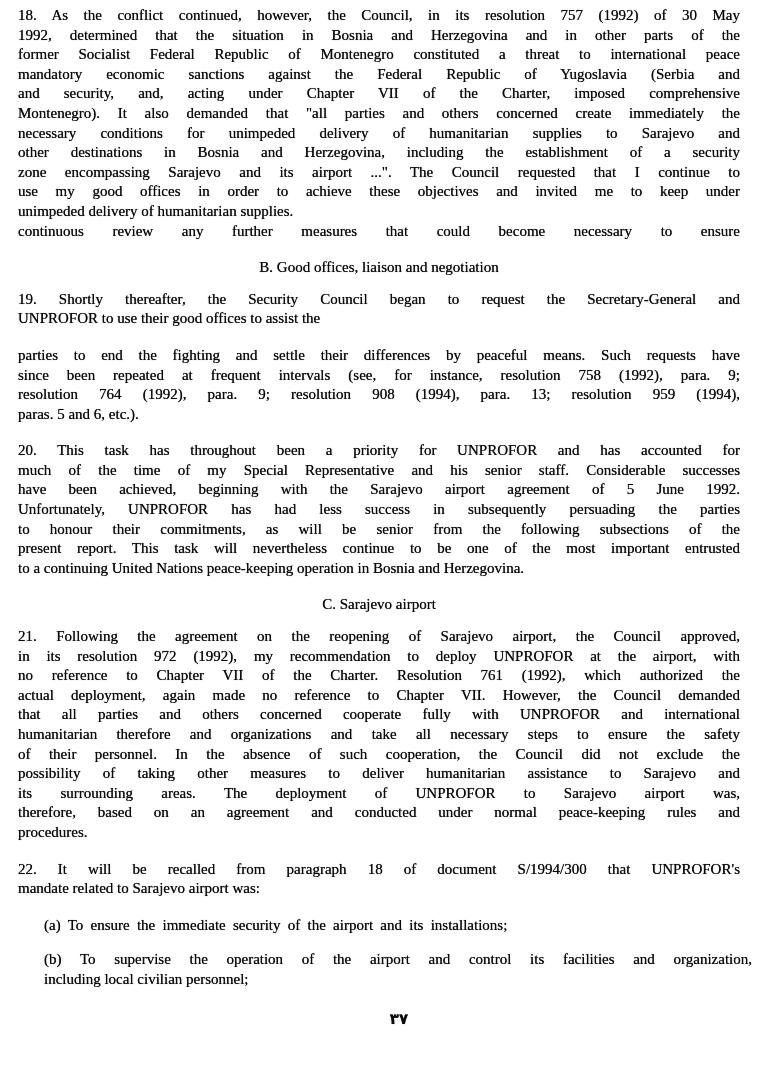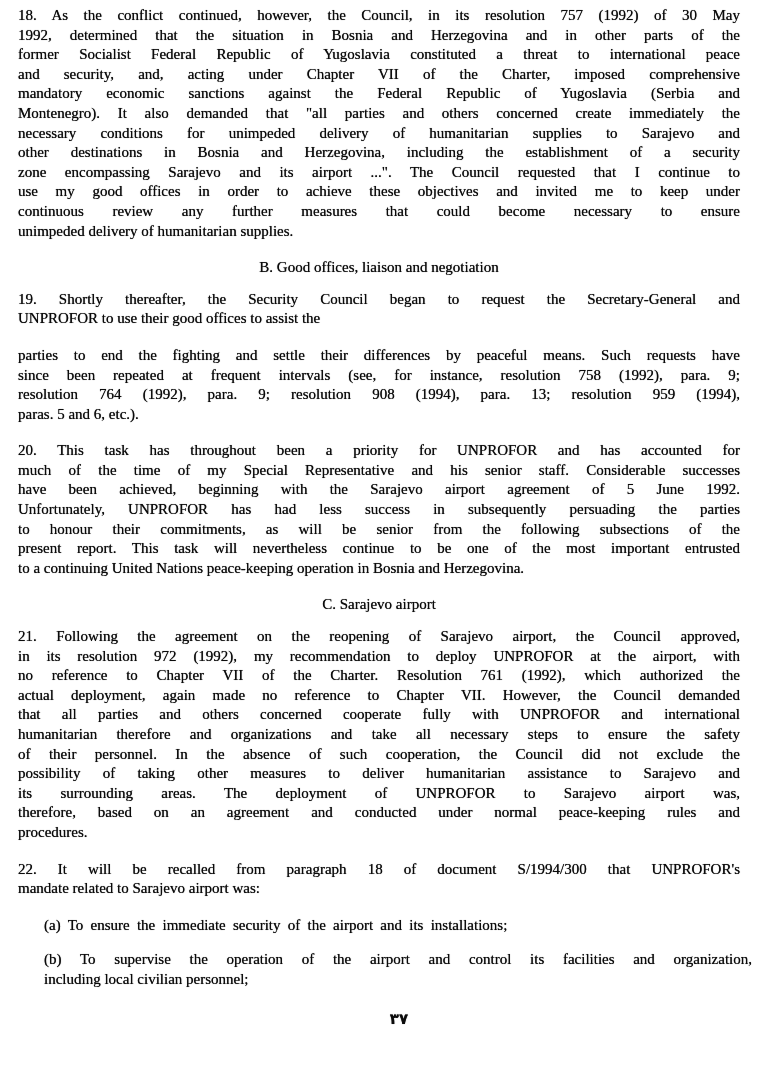--- a/index.html
+++ b/index.html
@@ -53,30 +53,30 @@
   }
 </style>
 </head>
 <body>
 
 <div class="page">
   <div class="body-col">
       <div class="para">
         <div class="line">18. As the conflict continued, however, the Council, in its resolution 757 (1992) of 30 May</div>
         <div class="line">1992, determined that the situation in Bosnia and Herzegovina and in other parts of the</div>
-        <div class="line">former Socialist Federal Republic of Yugoslavia constituted a threat to international peace</div>
+        <div class="line">former Socialist Federal Republic of Montenegro constituted a threat to international peace</div>
+        <div class="line">mandatory economic sanctions against the Federal Republic of Yugoslavia (Serbia and</div>
         <div class="line">and security, and, acting under Chapter VII of the Charter, imposed comprehensive</div>
-        <div class="line">mandatory economic sanctions against the Federal Republic of Yugoslavia (Serbia and</div>
         <div class="line">Montenegro). It also demanded that "all parties and others concerned create immediately the</div>
         <div class="line">necessary conditions for unimpeded delivery of humanitarian supplies to Sarajevo and</div>
         <div class="line">other destinations in Bosnia and Herzegovina, including the establishment of a security</div>
         <div class="line">zone encompassing Sarajevo and its airport ...". The Council requested that I continue to</div>
         <div class="line">use my good offices in order to achieve these objectives and invited me to keep under</div>
+        <div class="line last">unimpeded delivery of humanitarian supplies.</div>
         <div class="line">continuous review any further measures that could become necessary to ensure</div>
-        <div class="line last">unimpeded delivery of humanitarian supplies.</div>
       </div>
       <div class="heading">B.  Good offices, liaison and negotiation</div>
       <div class="para">
         <div class="line">19. Shortly thereafter, the Security Council began to request the Secretary-General and</div>
         <div class="line last">UNPROFOR to use their good offices to assist the</div>
       </div>
       <div class="para">
         <div class="line">parties to end the fighting and settle their differences by peaceful means. Such requests have</div>
         <div class="line">since been repeated at frequent intervals (see, for instance, resolution 758 (1992), para. 9;</div>
         <div class="line">resolution 764 (1992), para. 9; resolution 908 (1994), para. 13; resolution 959 (1994),</div>

